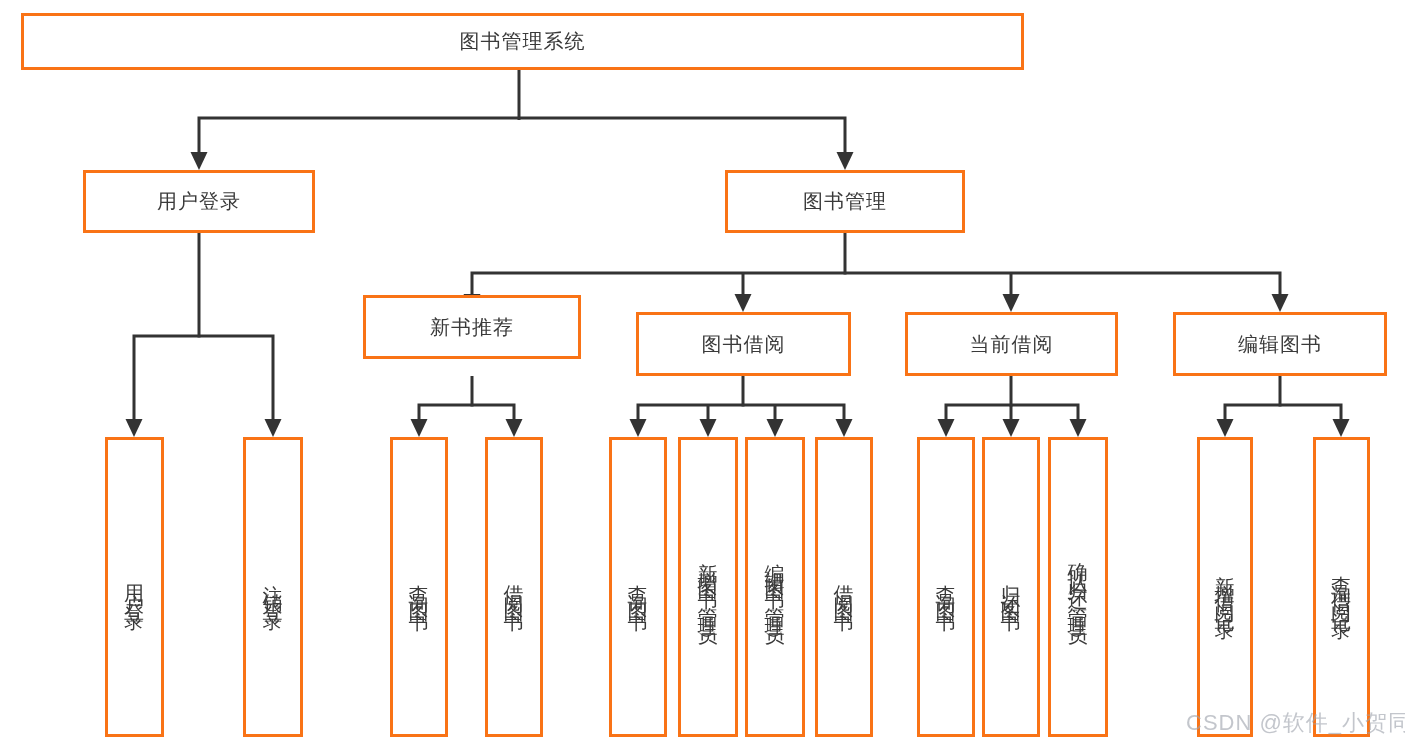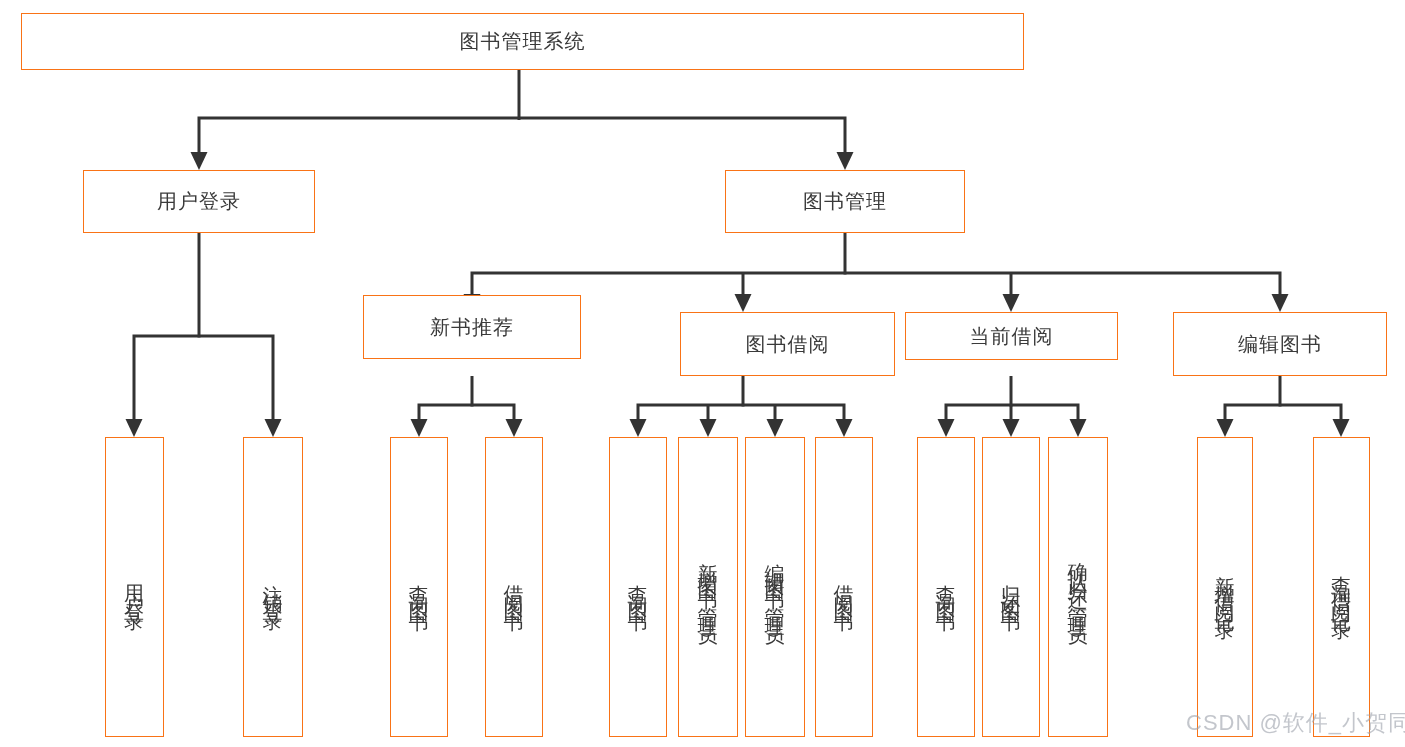--- a/index.html
+++ b/index.html
@@ -18,21 +18,21 @@
   #connector-svg {
     position: absolute;
     left: 0; top: 0;
     width: 1405px; height: 747px;
     pointer-events: none;
   }
   .node {
     position: absolute;
     box-sizing: border-box;
     background: #ffffff;
-    border: 1px solid #f97316;
+    border: 3px solid #f97316;
     color: #3a3a3a;
     display: flex;
     align-items: center;
     justify-content: center;
     font-size: 20px;
     letter-spacing: 1px;
     z-index: 2;
     font-family: Liberation Serif, serif;
   }
   .vnode {
@@ -109,22 +109,22 @@
       <polygon points="1332.5,419 1349.5,419 1341,437"></polygon>
     </g>
   </svg>
 
   <div class="node" style="left:21px; top:13px; width:1003px; height:57px;">图书管理系统</div>
 
   <div class="node" style="left:83px; top:170px; width:232px; height:63px;">用户登录</div>
   <div class="node" style="left:725px; top:170px; width:240px; height:63px;">图书管理</div>
 
   <div class="node" style="left:363px; top:295px; width:218px; height:64px;">新书推荐</div>
-  <div class="node" style="left:636px; top:312px; width:215px; height:64px;margin-left:44px;">图书借阅</div>
-  <div class="node" style="left:905px; top:312px; width:213px; height:48px;">当前借阅</div>
+  <div class="node" style="left:636px; top:312px; width:215px; height:64px;">图书借阅</div>
+  <div class="node" style="left:905px; top:312px; width:213px; height:64px;">当前借阅</div>
   <div class="node" style="left:1173px; top:312px; width:214px; height:64px;">编辑图书</div>
 
   <div class="node vnode" style="left:105px; top:437px; width:59px; height:300px;">用户登录</div>
   <div class="node vnode" style="left:243px; top:437px; width:60px; height:300px;">注销登录</div>
 
   <div class="node vnode" style="left:390px; top:437px; width:58px; height:300px;">查询图书</div>
   <div class="node vnode" style="left:485px; top:437px; width:58px; height:300px;">借阅图书</div>
 
   <div class="node vnode" style="left:609px; top:437px; width:58px; height:300px;">查询图书</div>
   <div class="node vnode" style="left:678px; top:437px; width:60px; height:300px;">新增图书（管理员）</div>

